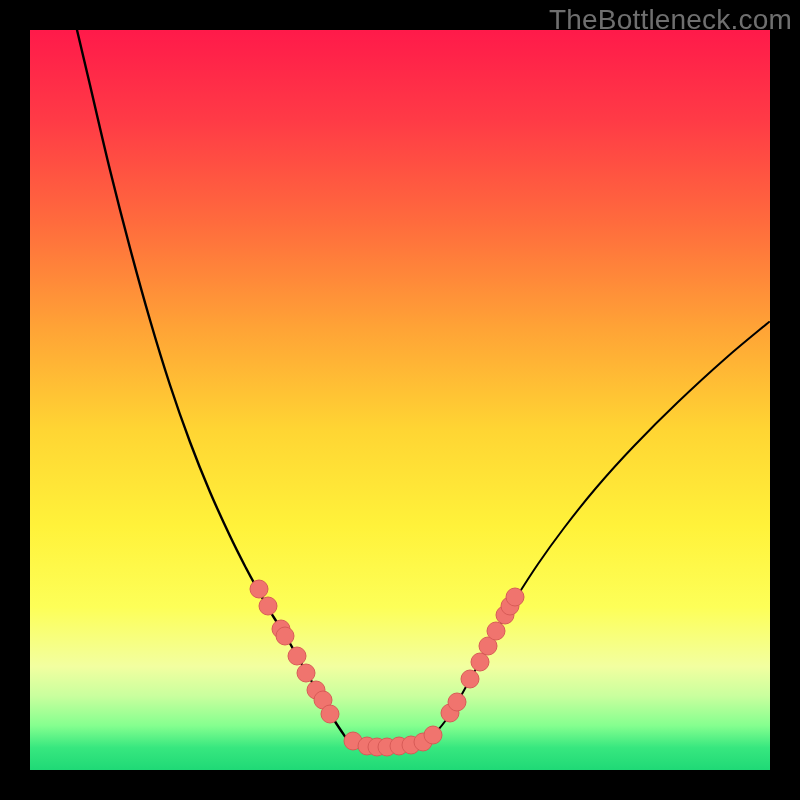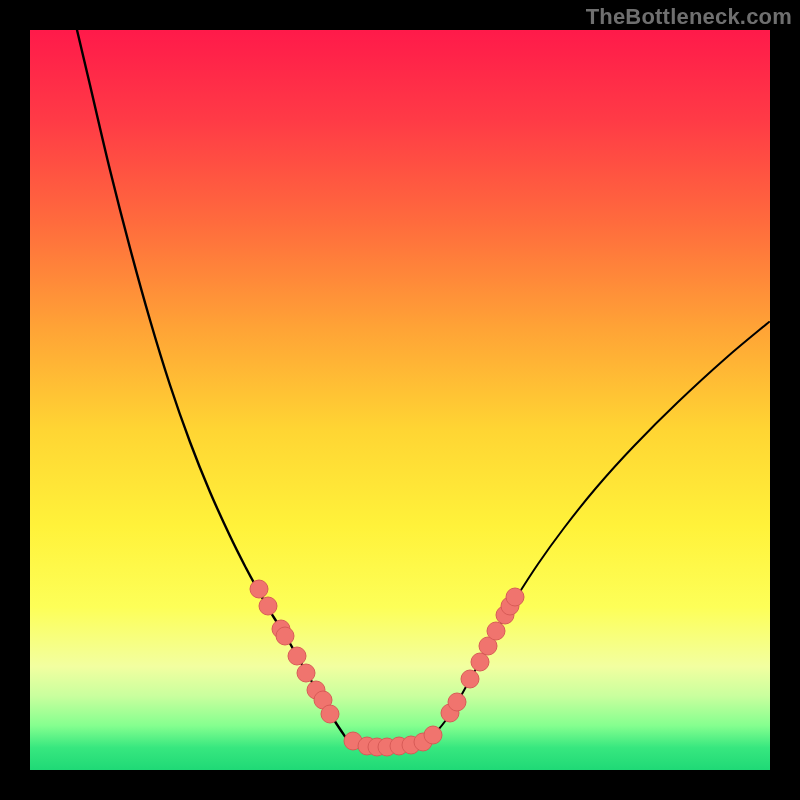--- a/index.html
+++ b/index.html
@@ -40,22 +40,22 @@
       #85ff8f 94%,
       #37e77f 97%,
       #1fd976 100%
     );
   }
   .watermark {
     position: absolute;
     top: 4px;
     right: 8px;
     color: #6f6f6f;
-    font-size: 22px;
-    font-weight: 700;
+    font-size: 28px;
+    font-weight: 400;
     letter-spacing: 0.2px;
     user-select: none;
   }
   svg.curve {
     position: absolute;
     left: 0;
     top: 0;
     width: 740px;
     height: 740px;
   }

